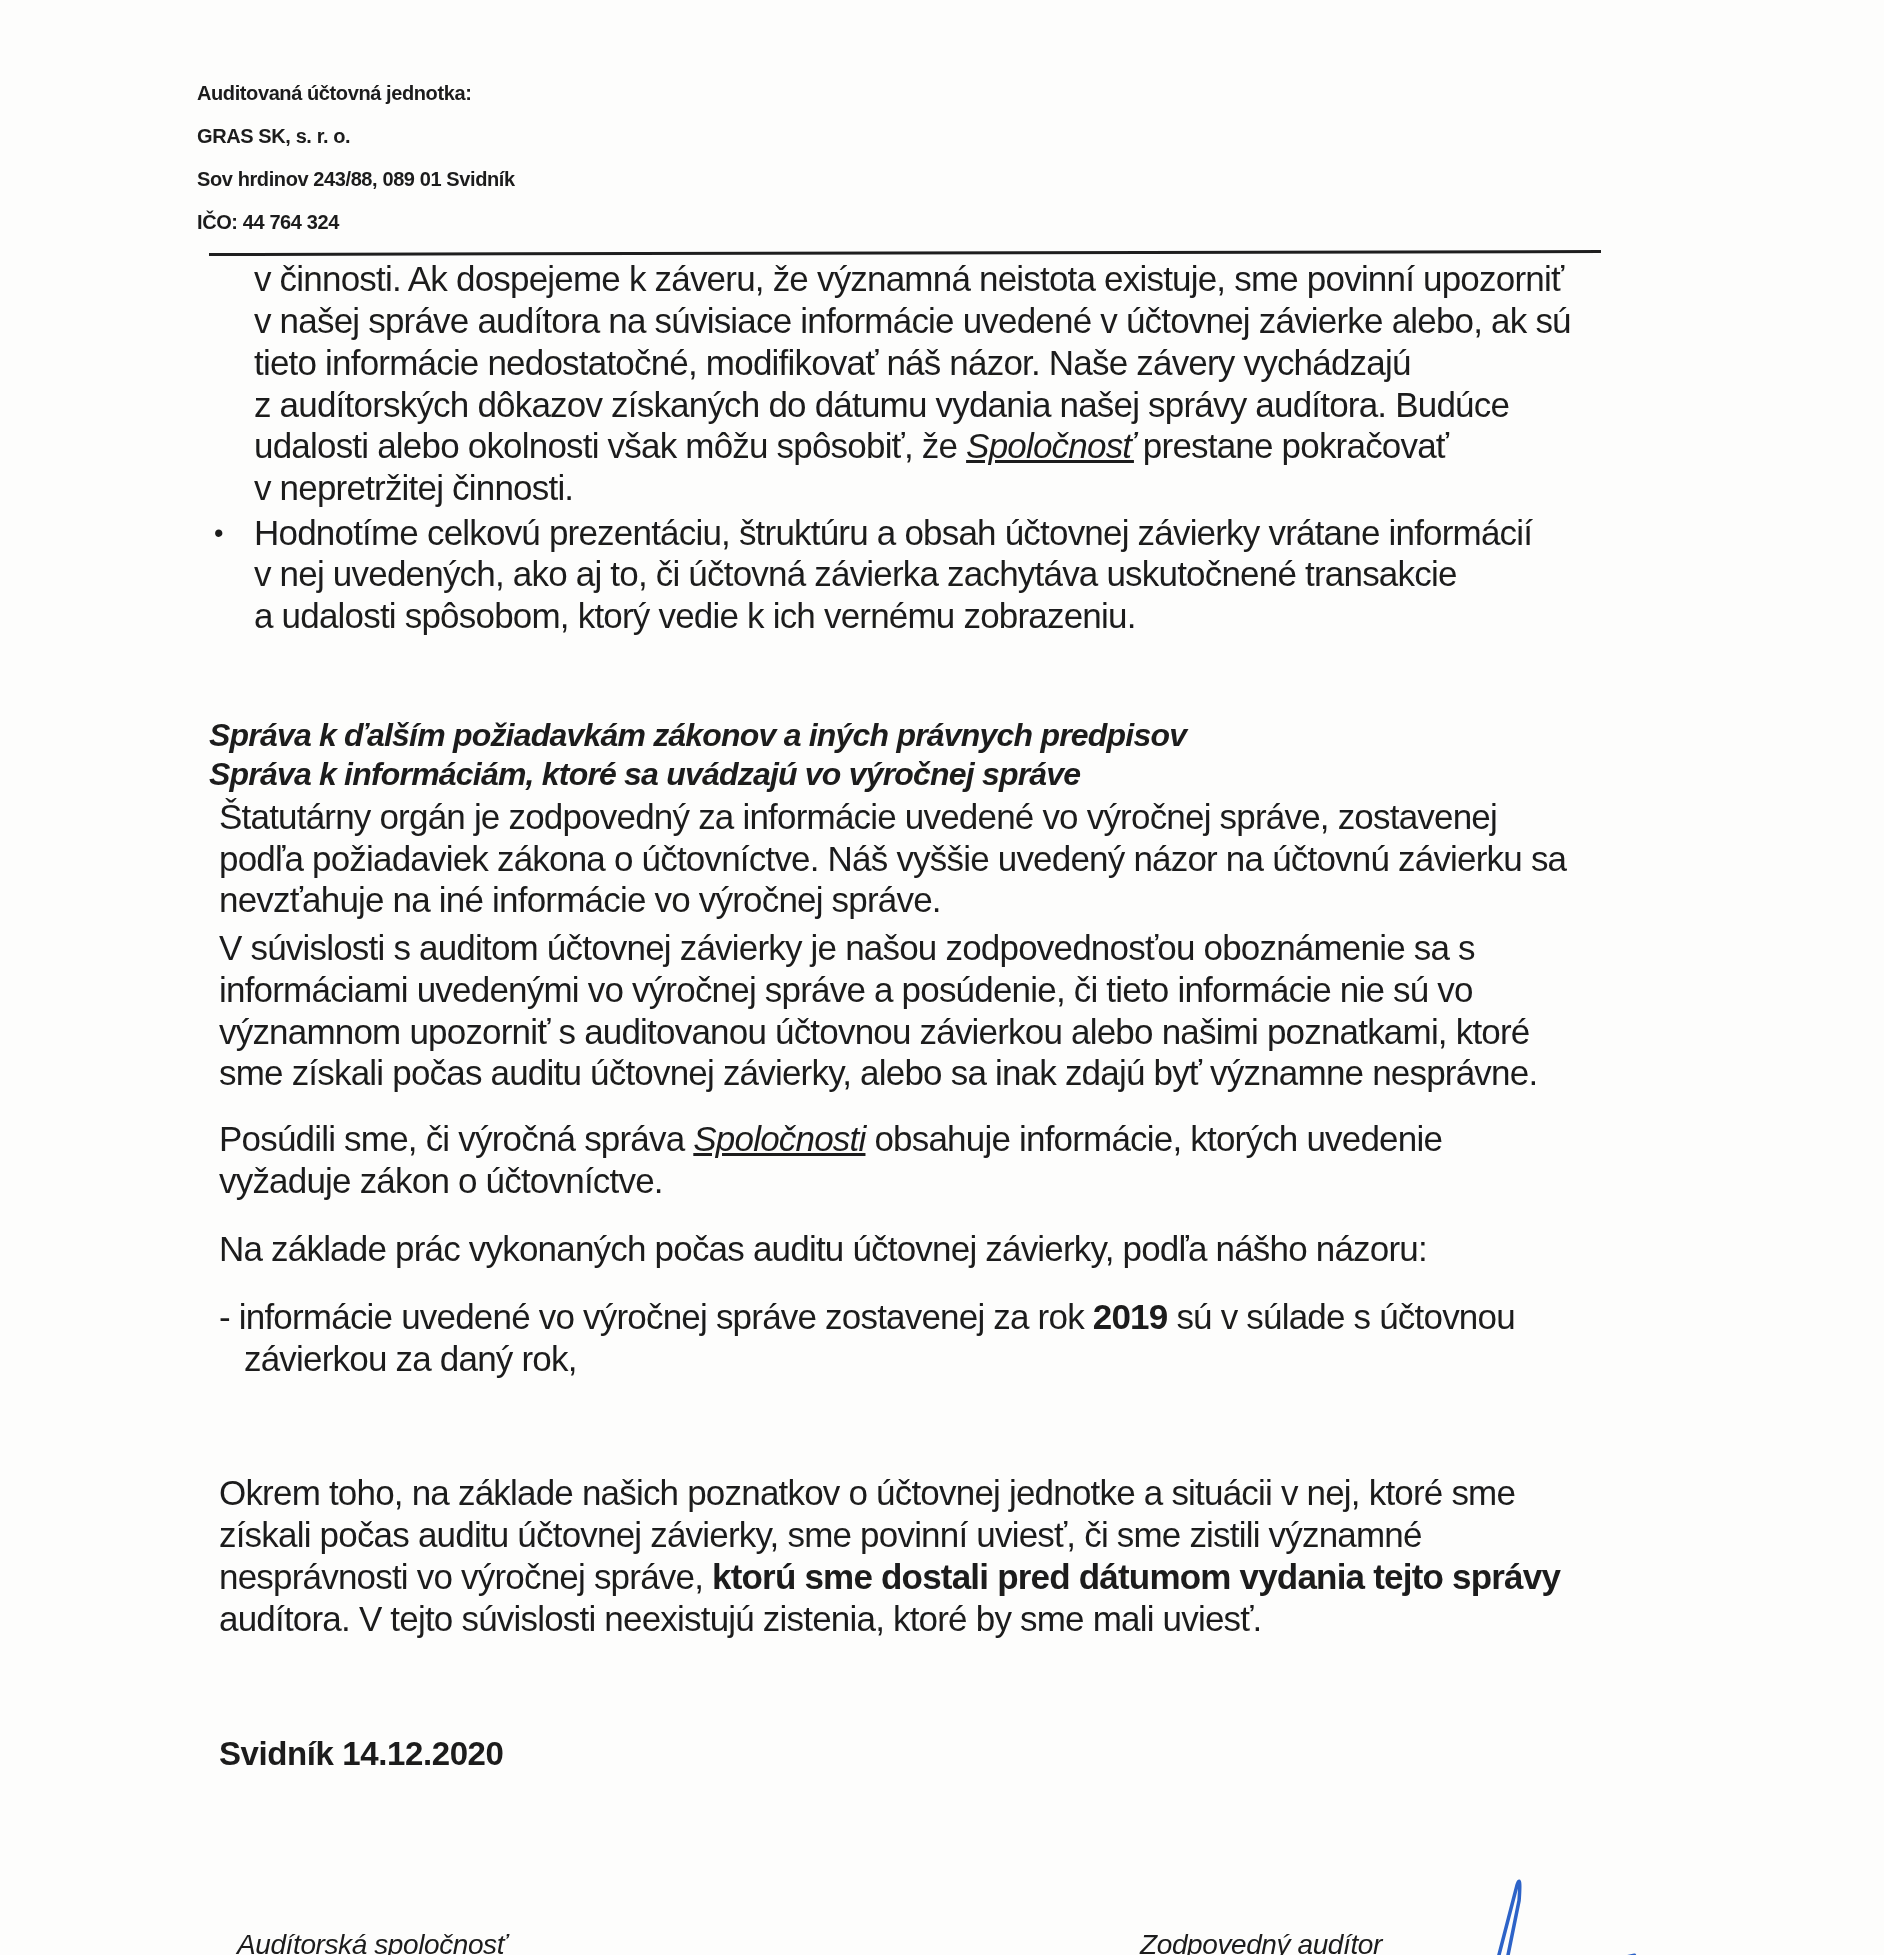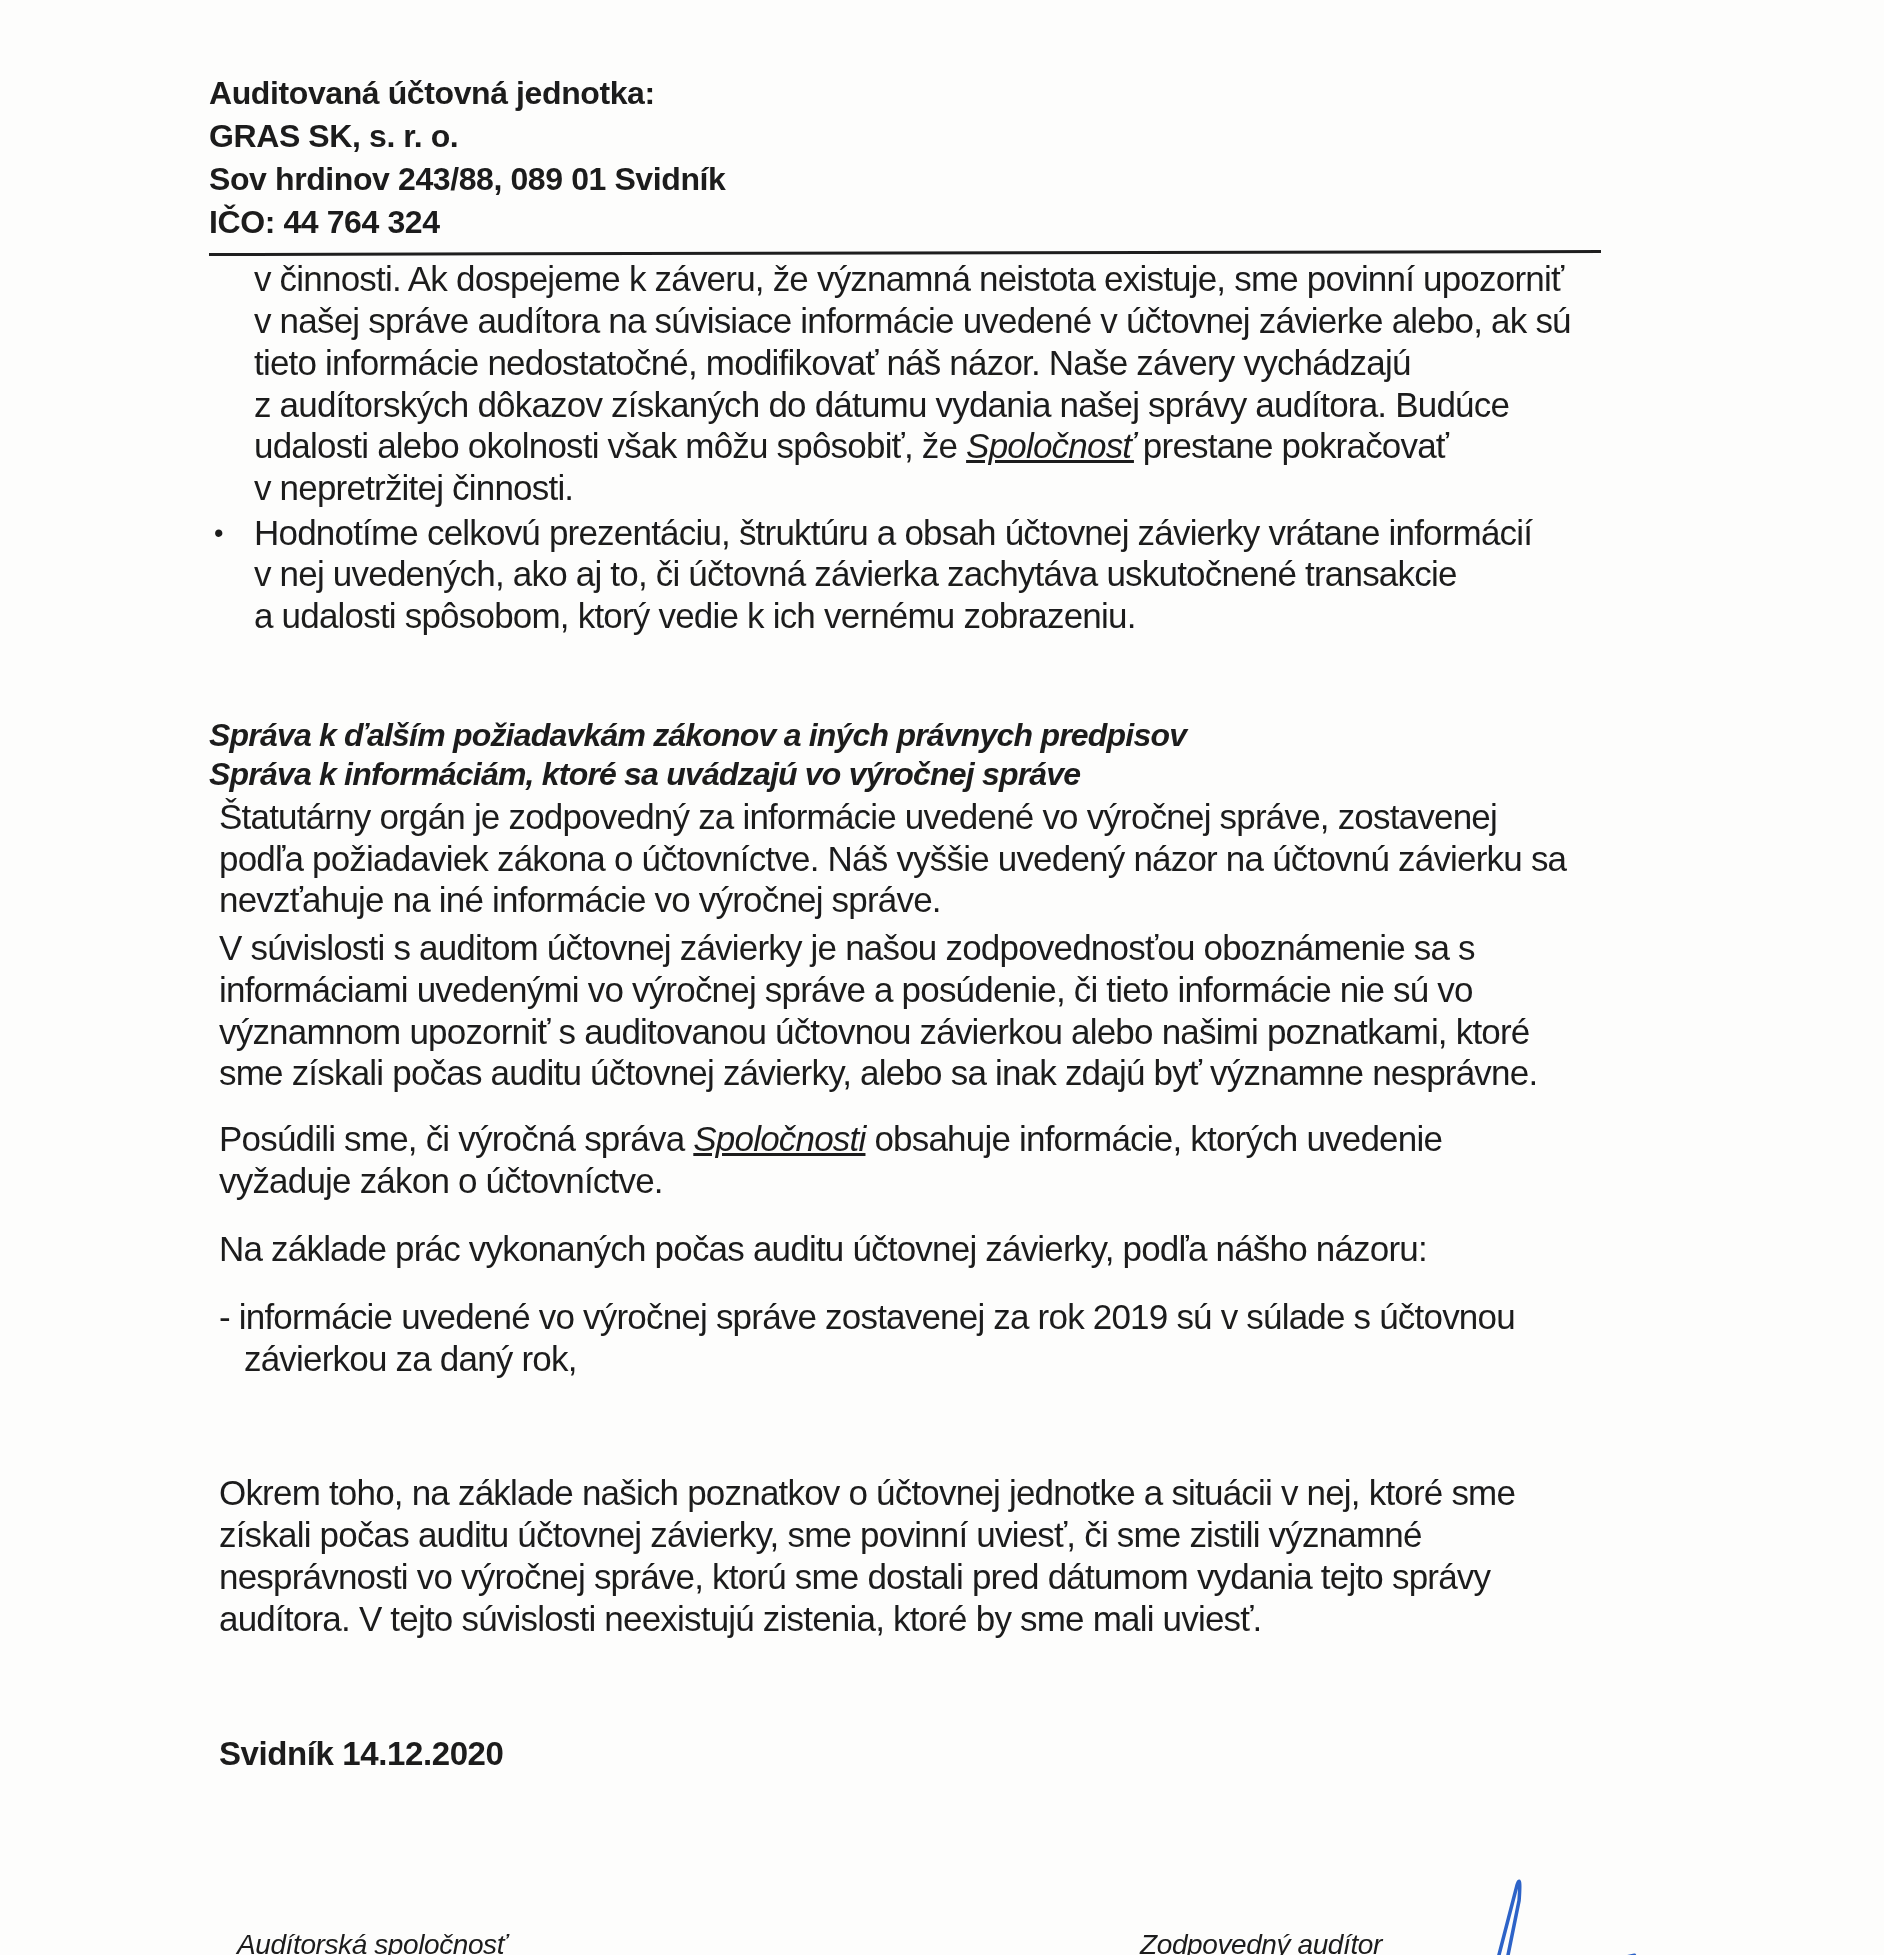--- a/index.html
+++ b/index.html
@@ -1,28 +1,28 @@
 <!DOCTYPE html>
 <html style="font-size:6.3px"><head>
 <meta charset="utf-8">
 <style>
   html, body { margin:0; padding:0; background:#ffffff; }
   body { width:1885px; height:2688px; position:relative; overflow:hidden;
          font-family:"Liberation Sans", "DejaVu Sans", sans-serif; color:#1c1c1c; }
   .page { position:absolute; left:0; top:0; width:1885px; height:2688px; background:#fdfdfc; }
-  .hdr { position:absolute; left:209px; font-weight:bold; font-size:32px; line-height:43px; letter-spacing:-0.4px; }
+  .hdr { position:absolute; left:197px; font-weight:bold; font-size:20px; line-height:43px; letter-spacing:-0.4px; }
   .rule-top { position:absolute; left:209px; top:253px; width:1392px; height:3.1px; background:#1f1f1f; transform:rotate(-0.12deg); transform-origin:left center; }
   .txt { position:absolute; left:219px; width:1384px; font-size:35px; line-height:42px; letter-spacing:-0.8px; text-align:justify; text-align-last:left; }
   .txt.ind { left:254px; width:1349px; }
   .bullet { position:absolute; left:214px; font-size:27px; line-height:42px; }
   .h2 { position:absolute; left:209px; font-size:32px; font-weight:bold; font-style:italic; line-height:39px; letter-spacing:-0.8px; }
   .sig { position:absolute; font-size:28px; line-height:41px; letter-spacing:-0.4px; }
   .sig i { font-style:italic; }
   .signature { position:absolute; left:1165px; top:1877px; width:587px; height:516px; }
-  b.inl { font-weight:normal; }
+  b.inl { font-weight:bold; }
   i.inl { font-style:italic;text-decoration:underline; }
 </style>
 </head>
 <body>
 
 <div class="page">
 
   <div class="hdr" style="top:72px">Auditovaná  účtovná jednotka:</div>
   <div class="hdr" style="top:115px">GRAS SK, s. r. o.</div>
   <div class="hdr" style="top:158px">Sov hrdinov 243/88, 089 01 Svidník</div>

